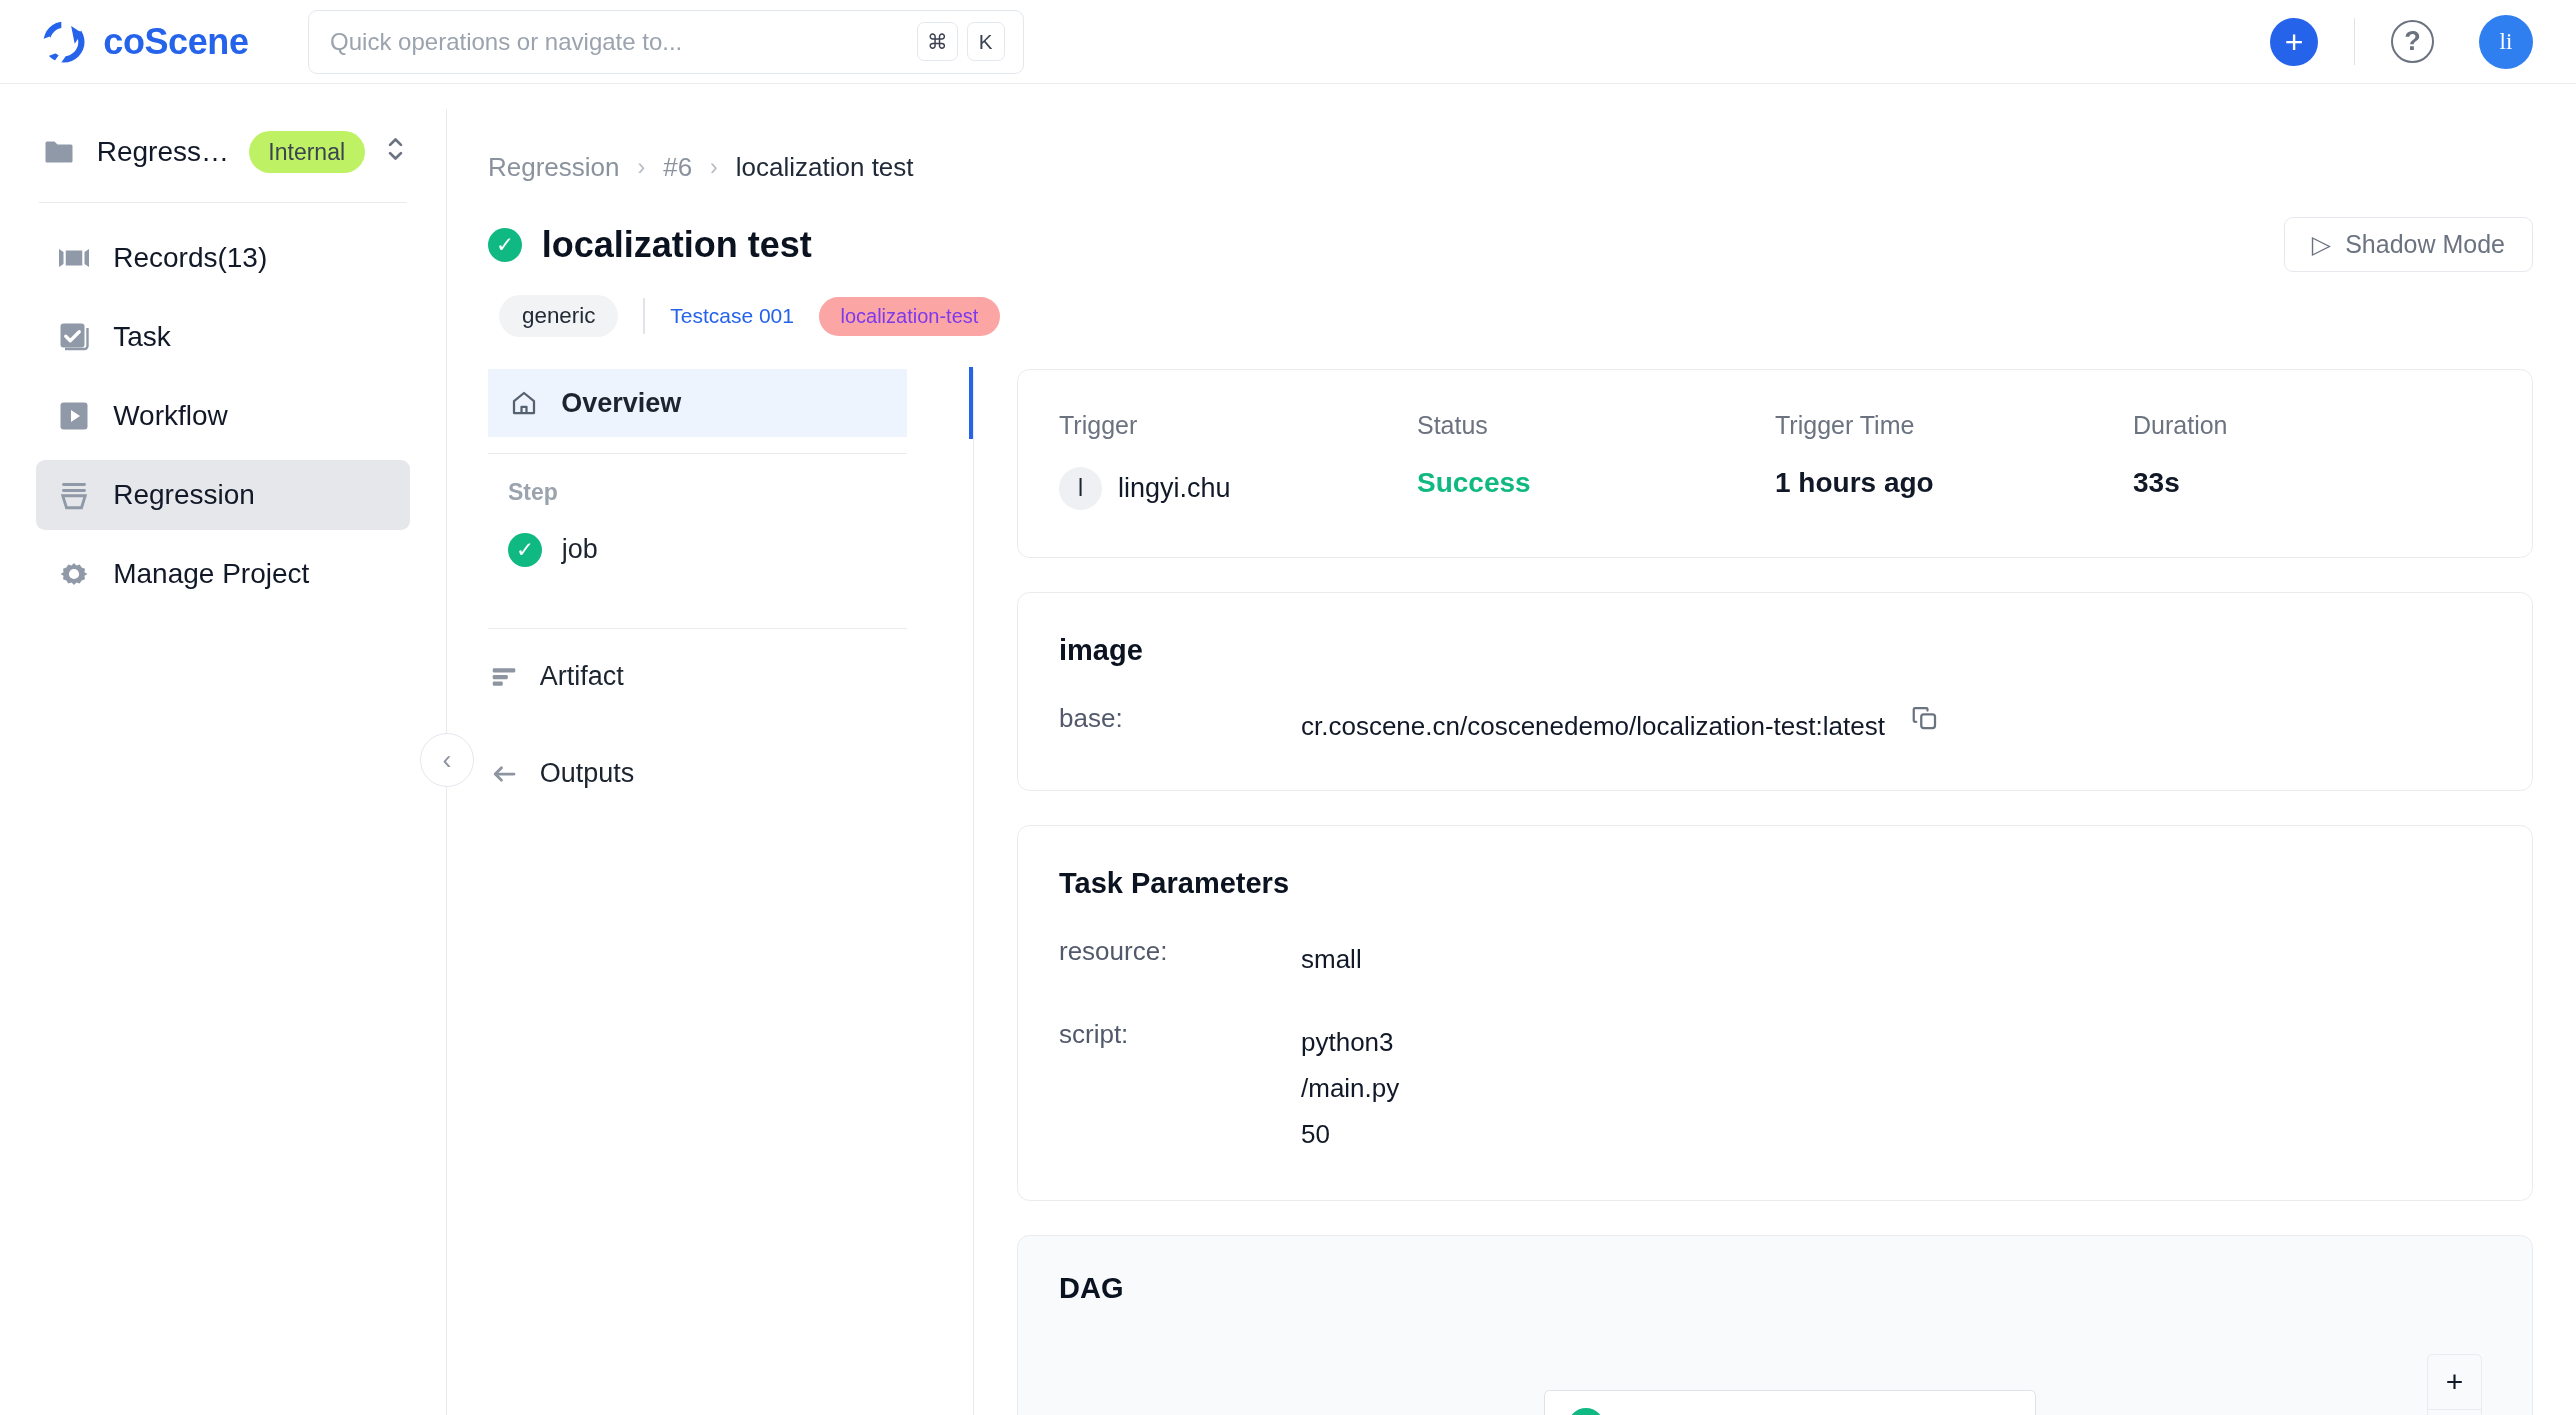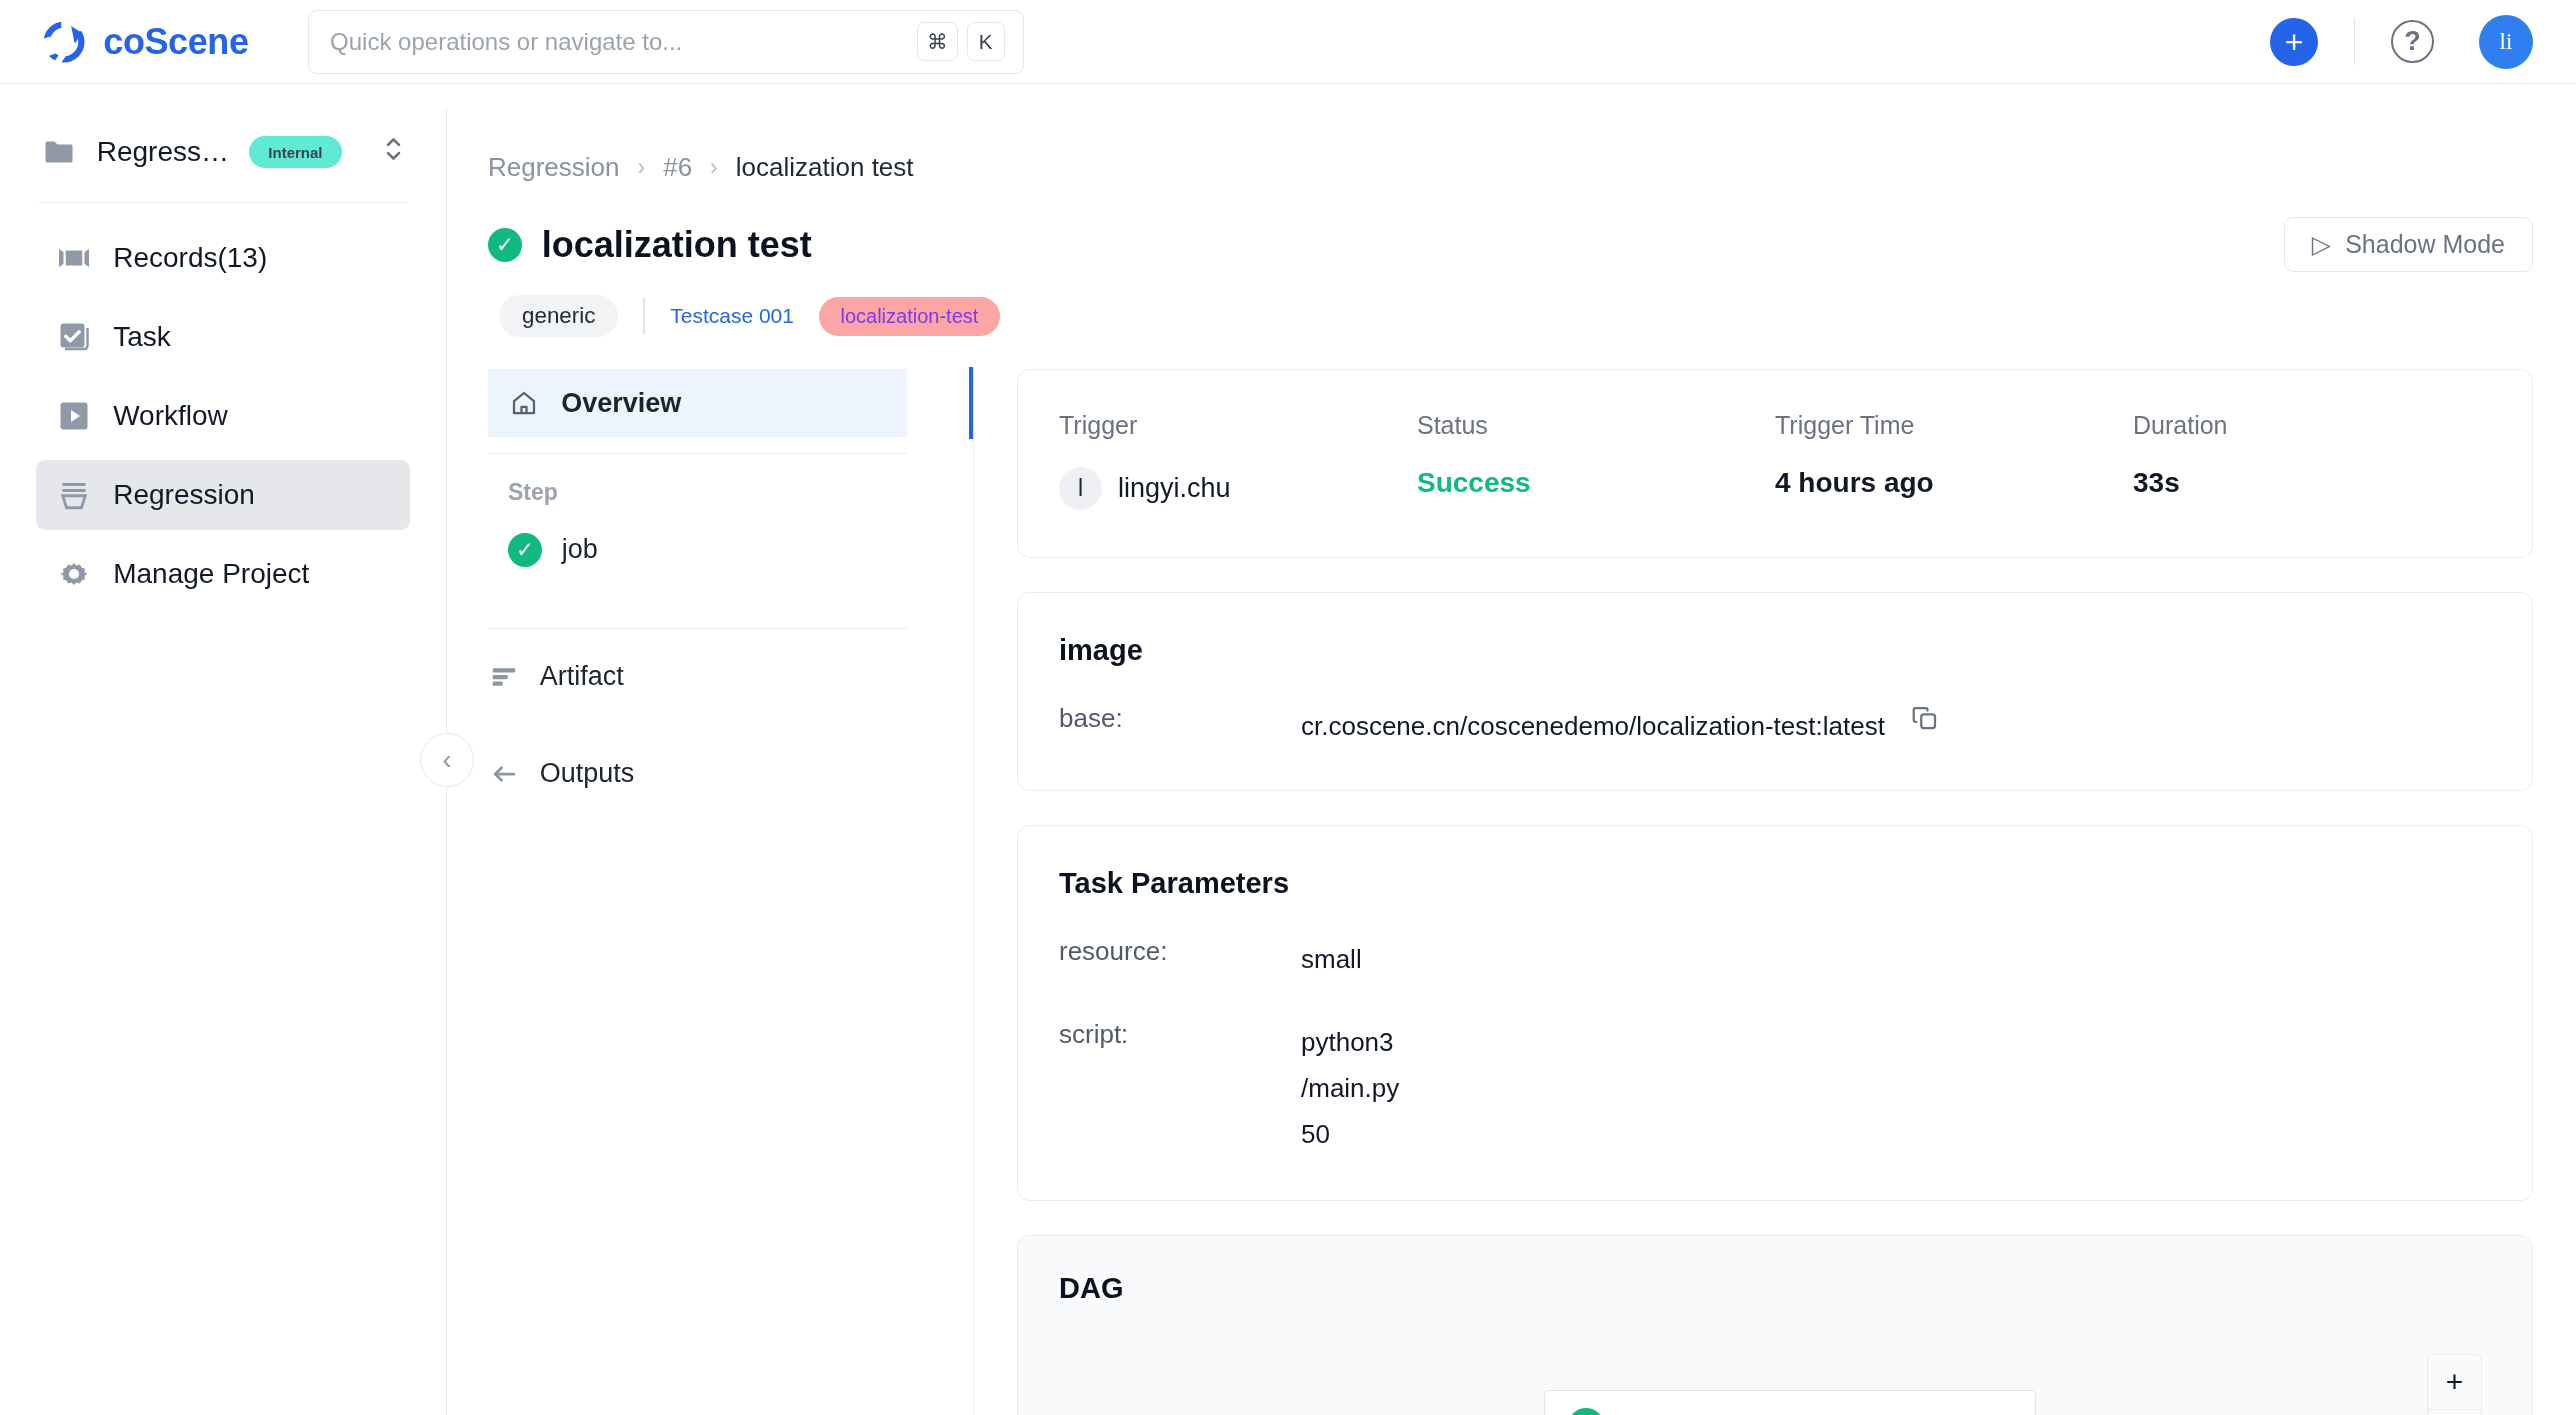--- a/index.html
+++ b/index.html
@@ -58,22 +58,22 @@
   .sidebar {
     position: absolute; top: 109px; left: 0; width: 447px; height: 1306px;
     background: #fff; border-right: 0.9px solid #e9ecef;
   }
   .proj-row {
     display: flex; align-items: center; height: 86px; padding: 0 41px; gap: 19.7px;
     cursor: pointer;
   }
   .proj-name { font-size: 28px; color: #111827; }
   .badge-internal {
-    background: #5eead4; color: #3c4350; border-radius: 894px;
-    padding: 7.2px 19.7px; font-size: 15px; font-weight: bold;
+    background: #bef264; color: #3c4350; border-radius: 894px;
+    padding: 7.2px 19.7px; font-size: 23px;
   }
   .sw-icon { margin-left: auto; color: #6b7280; font-size: 23px; }
   .side-sep { height: 0.9px; background: #e9ecef; margin: 7.2px 39px 19.7px 39px; }
   .nav-item {
     display: flex; align-items: center; gap: 21.5px; height: 70px;
     margin: 9px 36px; padding: 0 19.7px; border-radius: 9px; cursor: pointer;
     font-size: 28px; color: #111827;
   }
   .nav-item.active { background: #e5e7eb; }
   .nav-ico { width: 36px; height: 36px; flex: 0 0 36px; color: #9099a8; display:flex; align-items:center; justify-content:center;}
@@ -377,21 +377,21 @@
               <span class="trig-avatar">l</span>
               <span class="trig-name">lingyi.chu</span>
             </div>
           </div>
           <div class="stat-col">
             <div class="stat-head">Status</div>
             <div class="stat-val success">Success</div>
           </div>
           <div class="stat-col">
             <div class="stat-head">Trigger Time</div>
-            <div class="stat-val">4 hours ago</div>
+            <div class="stat-val">1 hours ago</div>
           </div>
           <div class="stat-col">
             <div class="stat-head">Duration</div>
             <div class="stat-val">33s</div>
           </div>
         </div>
       </div>
 
       <div class="card">
         <div class="card-title">image</div>

